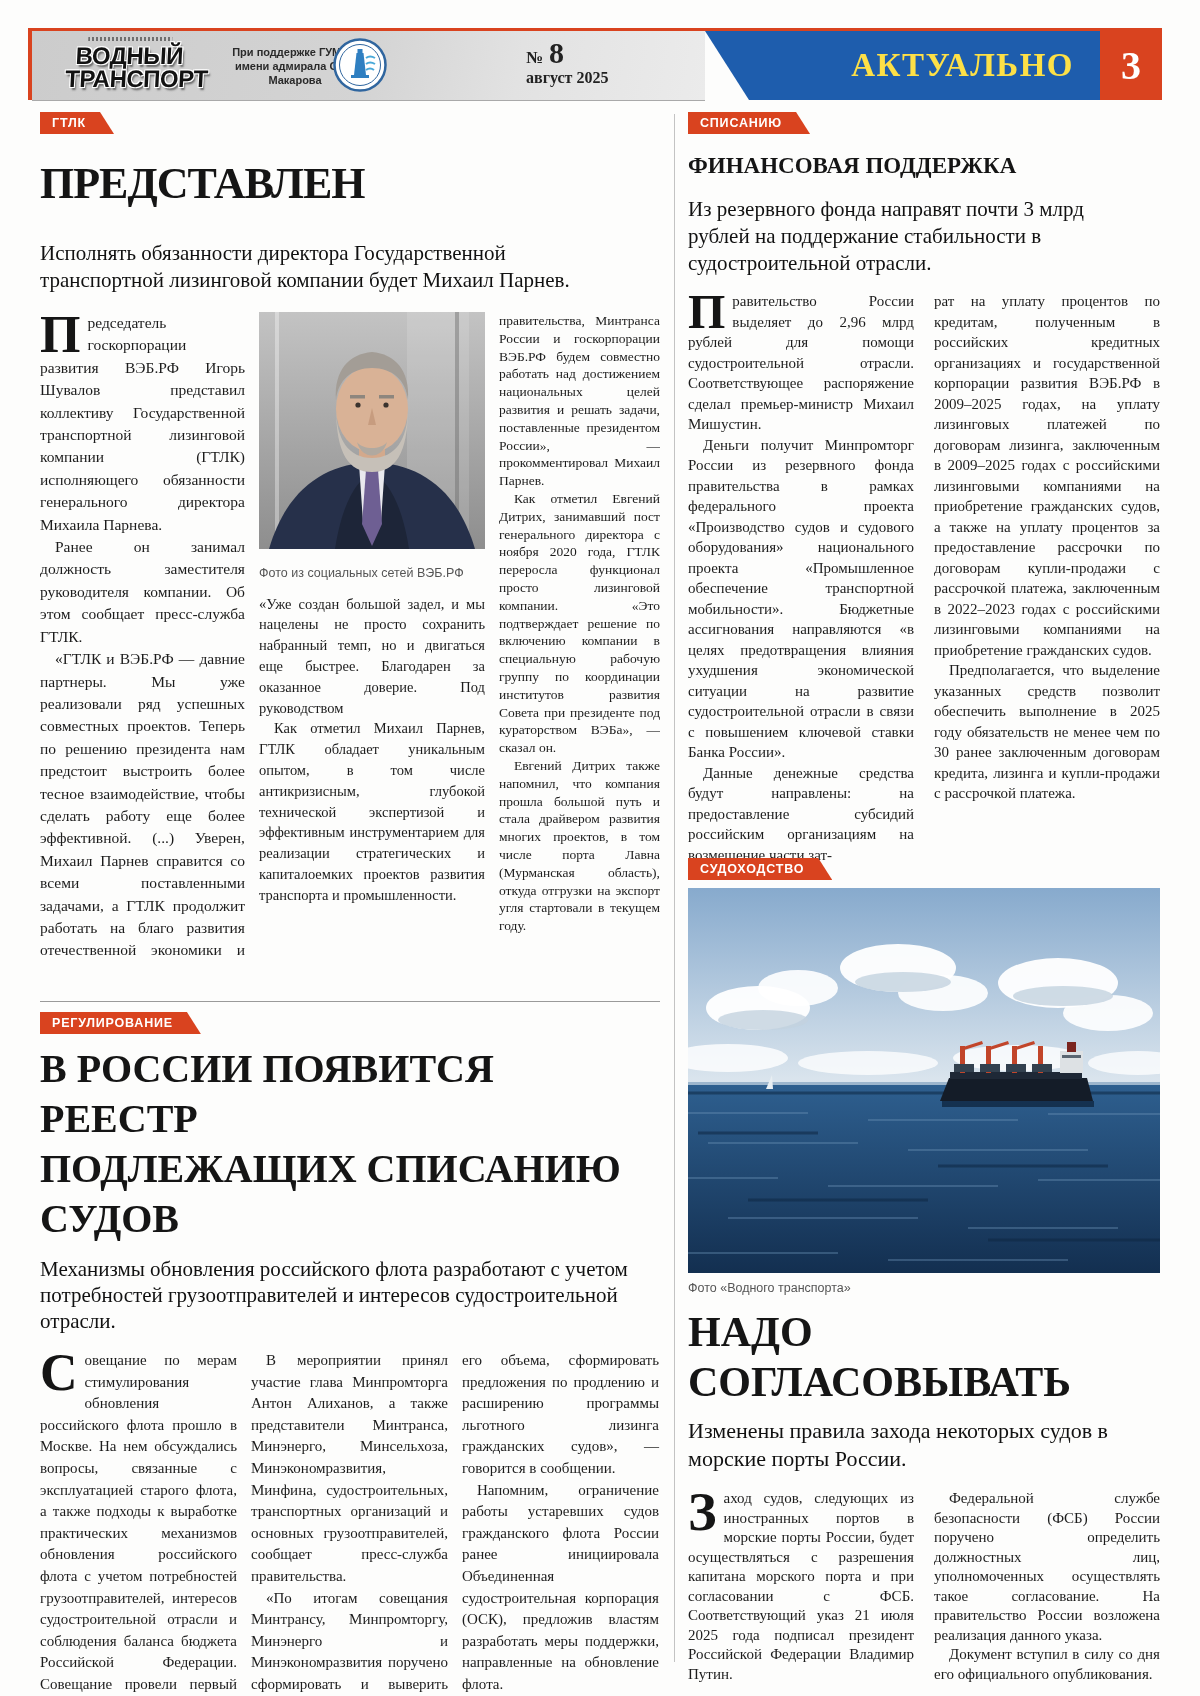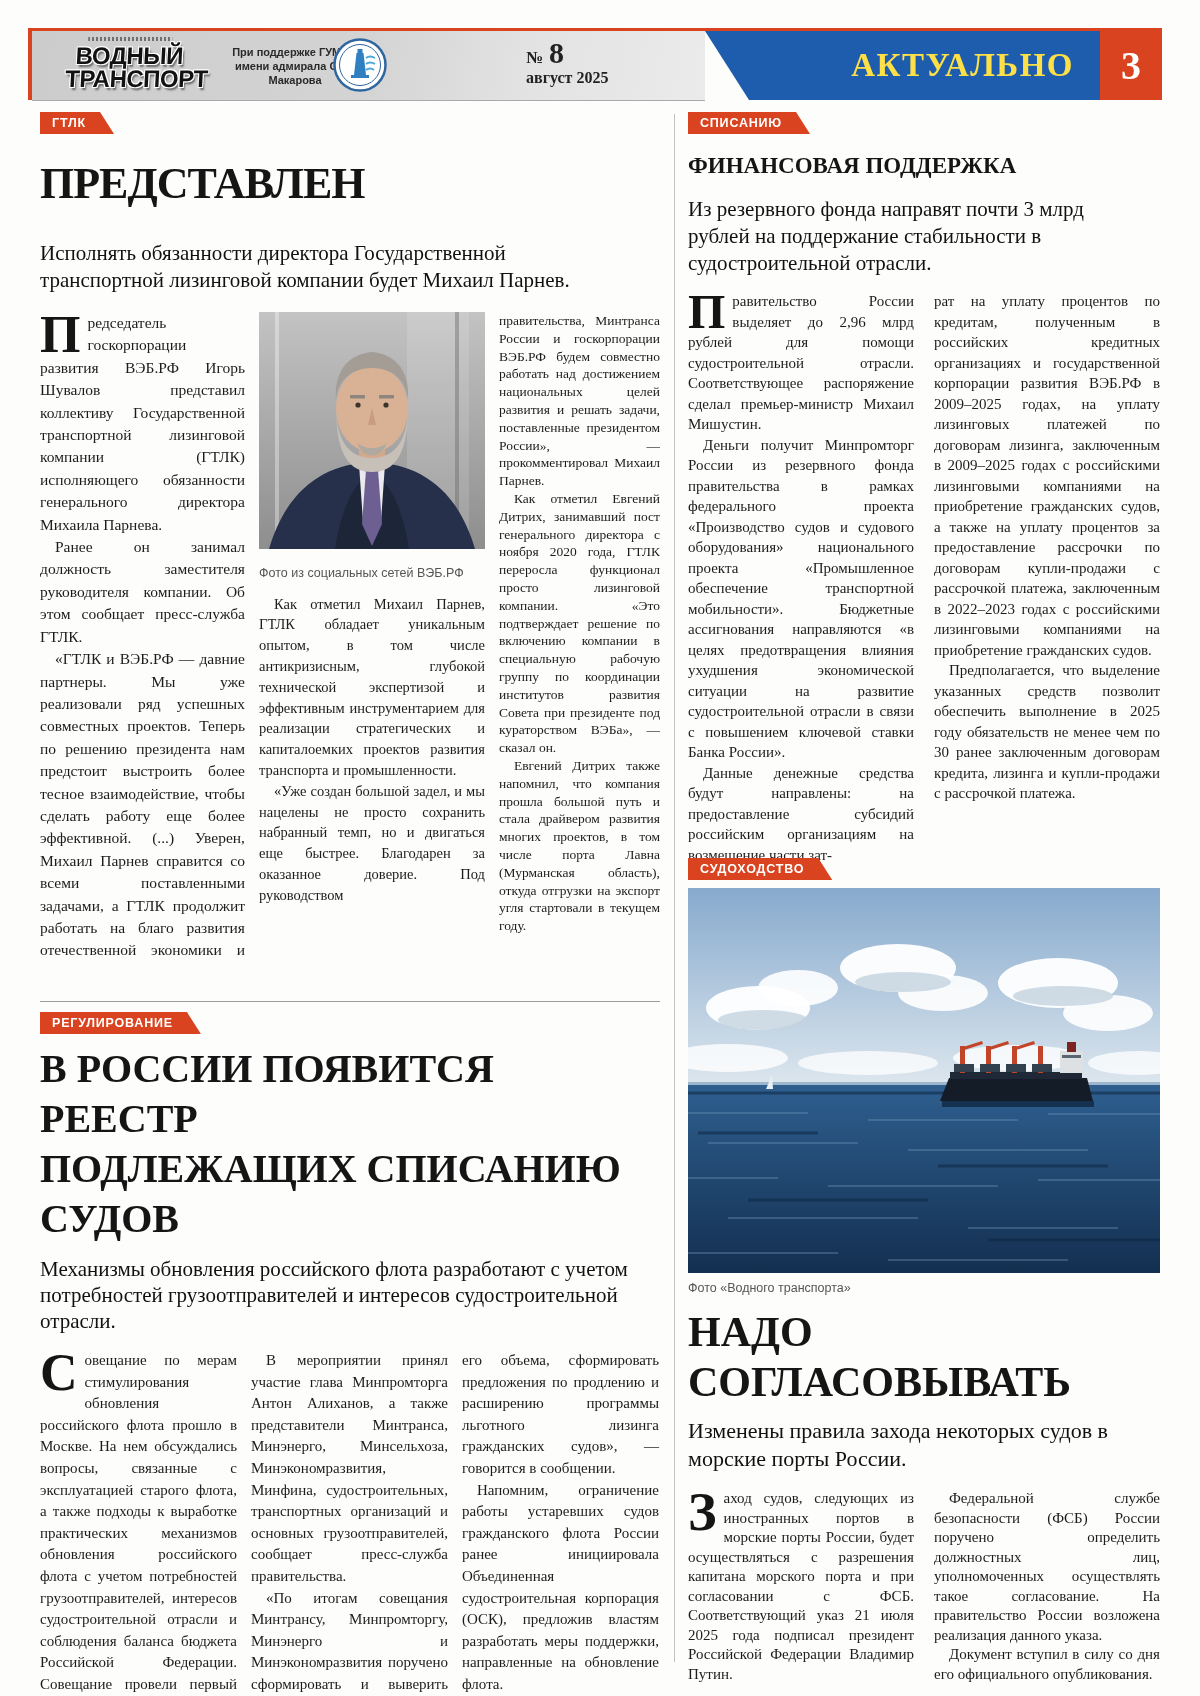--- a/index.html
+++ b/index.html
@@ -165,22 +165,22 @@
           <path d="M77,88 C75,58 90,42 113,40 C136,42 151,58 149,88 C147,68 133,56 113,56 C93,56 79,68 77,88 Z" fill="#a39d96"></path>
           <path d="M77,95 C77,142 90,160 113,160 C136,160 149,142 149,95 C149,128 136,146 113,146 C90,146 77,128 77,95 Z" fill="#c6c0b8"></path>
           <path d="M98,130 C104,138 122,138 128,130 C123,148 103,148 98,130 Z" fill="#b0a9a0"></path>
           <rect x="91" y="83" width="15" height="3.5" fill="#8d867e"></rect>
           <rect x="120" y="83" width="15" height="3.5" fill="#8d867e"></rect>
           <circle cx="99" cy="93" r="2.6" fill="#3a332e"></circle>
           <circle cx="127" cy="93" r="2.6" fill="#3a332e"></circle>
           <path d="M113,96 L109,113 L117,113 Z" fill="#c79c7f"></path>
         </svg>
         <div class="caption">Фото из социальных сетей ВЭБ.РФ</div>
+        <p>«Уже создан большой задел, и мы нацелены не просто сохранить набранный темп, но и двигаться еще быстрее. Благодарен за оказанное доверие. Под руководством</p>
         <p style="text-indent:15px;">Как отметил Михаил Парнев, ГТЛК обладает уникальным опытом, в том числе антикризисным, глубокой технической экспертизой и эффективным инструментарием для реализации стратегических и капиталоемких проектов развития транспорта и промышленности.</p>
-        <p>«Уже создан большой задел, и мы нацелены не просто сохранить набранный темп, но и двигаться еще быстрее. Благодарен за оказанное доверие. Под руководством</p>
       </div>
       <div class="col a1c3">
         <p>правительства, Минтранса России и госкорпорации ВЭБ.РФ будем совместно работать над достижением национальных целей развития и решать задачи, поставленные президентом России», — прокомментировал Михаил Парнев.</p>
         <p>Как отметил Евгений Дитрих, занимавший пост генерального директора с ноября 2020 года, ГТЛК переросла функционал просто лизинговой компании. «Это подтверждает решение по включению компании в специальную рабочую группу по координации институтов развития Совета при президенте под кураторством ВЭБа», — сказал он.</p>
         <p>Евгений Дитрих также напомнил, что компания прошла большой путь и стала драйвером развития многих проектов, в том числе порта Лавна (Мурманская область), откуда отгрузки на экспорт угля стартовали в текущем году.</p>
       </div>
     </div>
   </section>
 
   <section class="fin">

